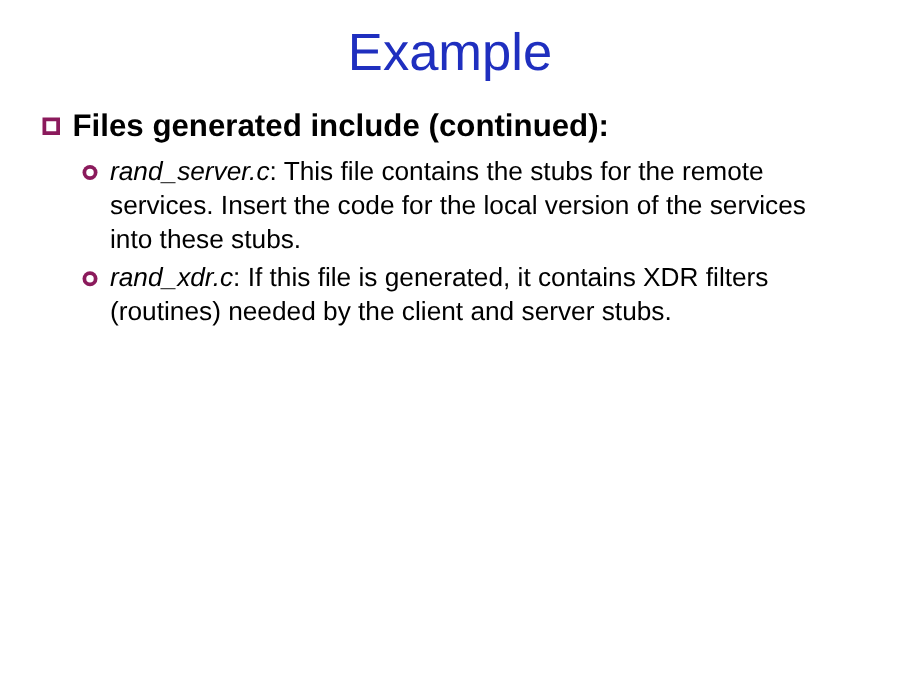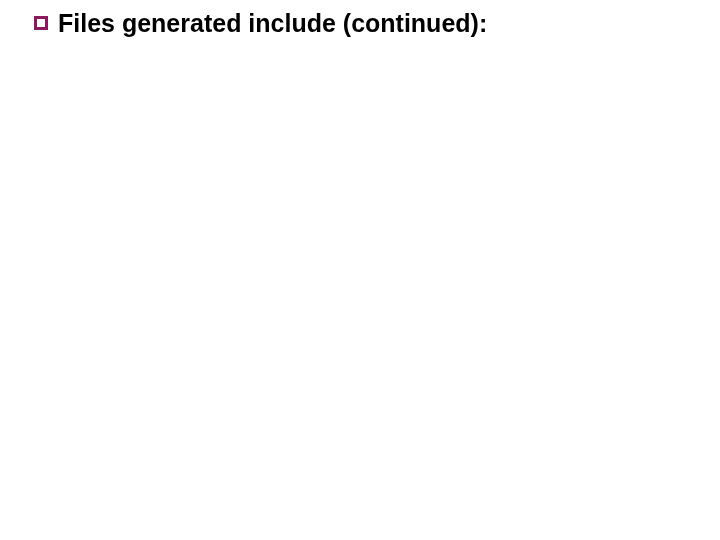--- a/index.html
+++ b/index.html
@@ -91,23 +91,36 @@
     max-width: 560px;
   }
   .italic {
     font-style: italic;
   }
 </style>
 </head>
 <body>
 
 <div class="slide">
+  <div class="title">Example</div>
   <div class="body">
 
     <div class="level1">
       <div class="bullet-sq"></div>
       <div class="level1-text">Files generated include (continued):</div>
     </div>
 
+    <div class="level2">
+      <div class="bullet-circ"></div>
+      <div class="level2-text">
+        <span class="italic">rand_server.c</span><span>: </span><span>This file contains the stubs for the remote services. Insert the code for the local version of the services into these stubs.</span>
+      </div>
+    </div>
 
+    <div class="level2">
+      <div class="bullet-circ"></div>
+      <div class="level2-text">
+        <span class="italic">rand_xdr.c</span><span>: </span><span>If this file is generated, it contains XDR filters (routines) needed by the client and server stubs.</span>
+      </div>
+    </div>
 
   </div>
 </div>
 
 </body></html>

